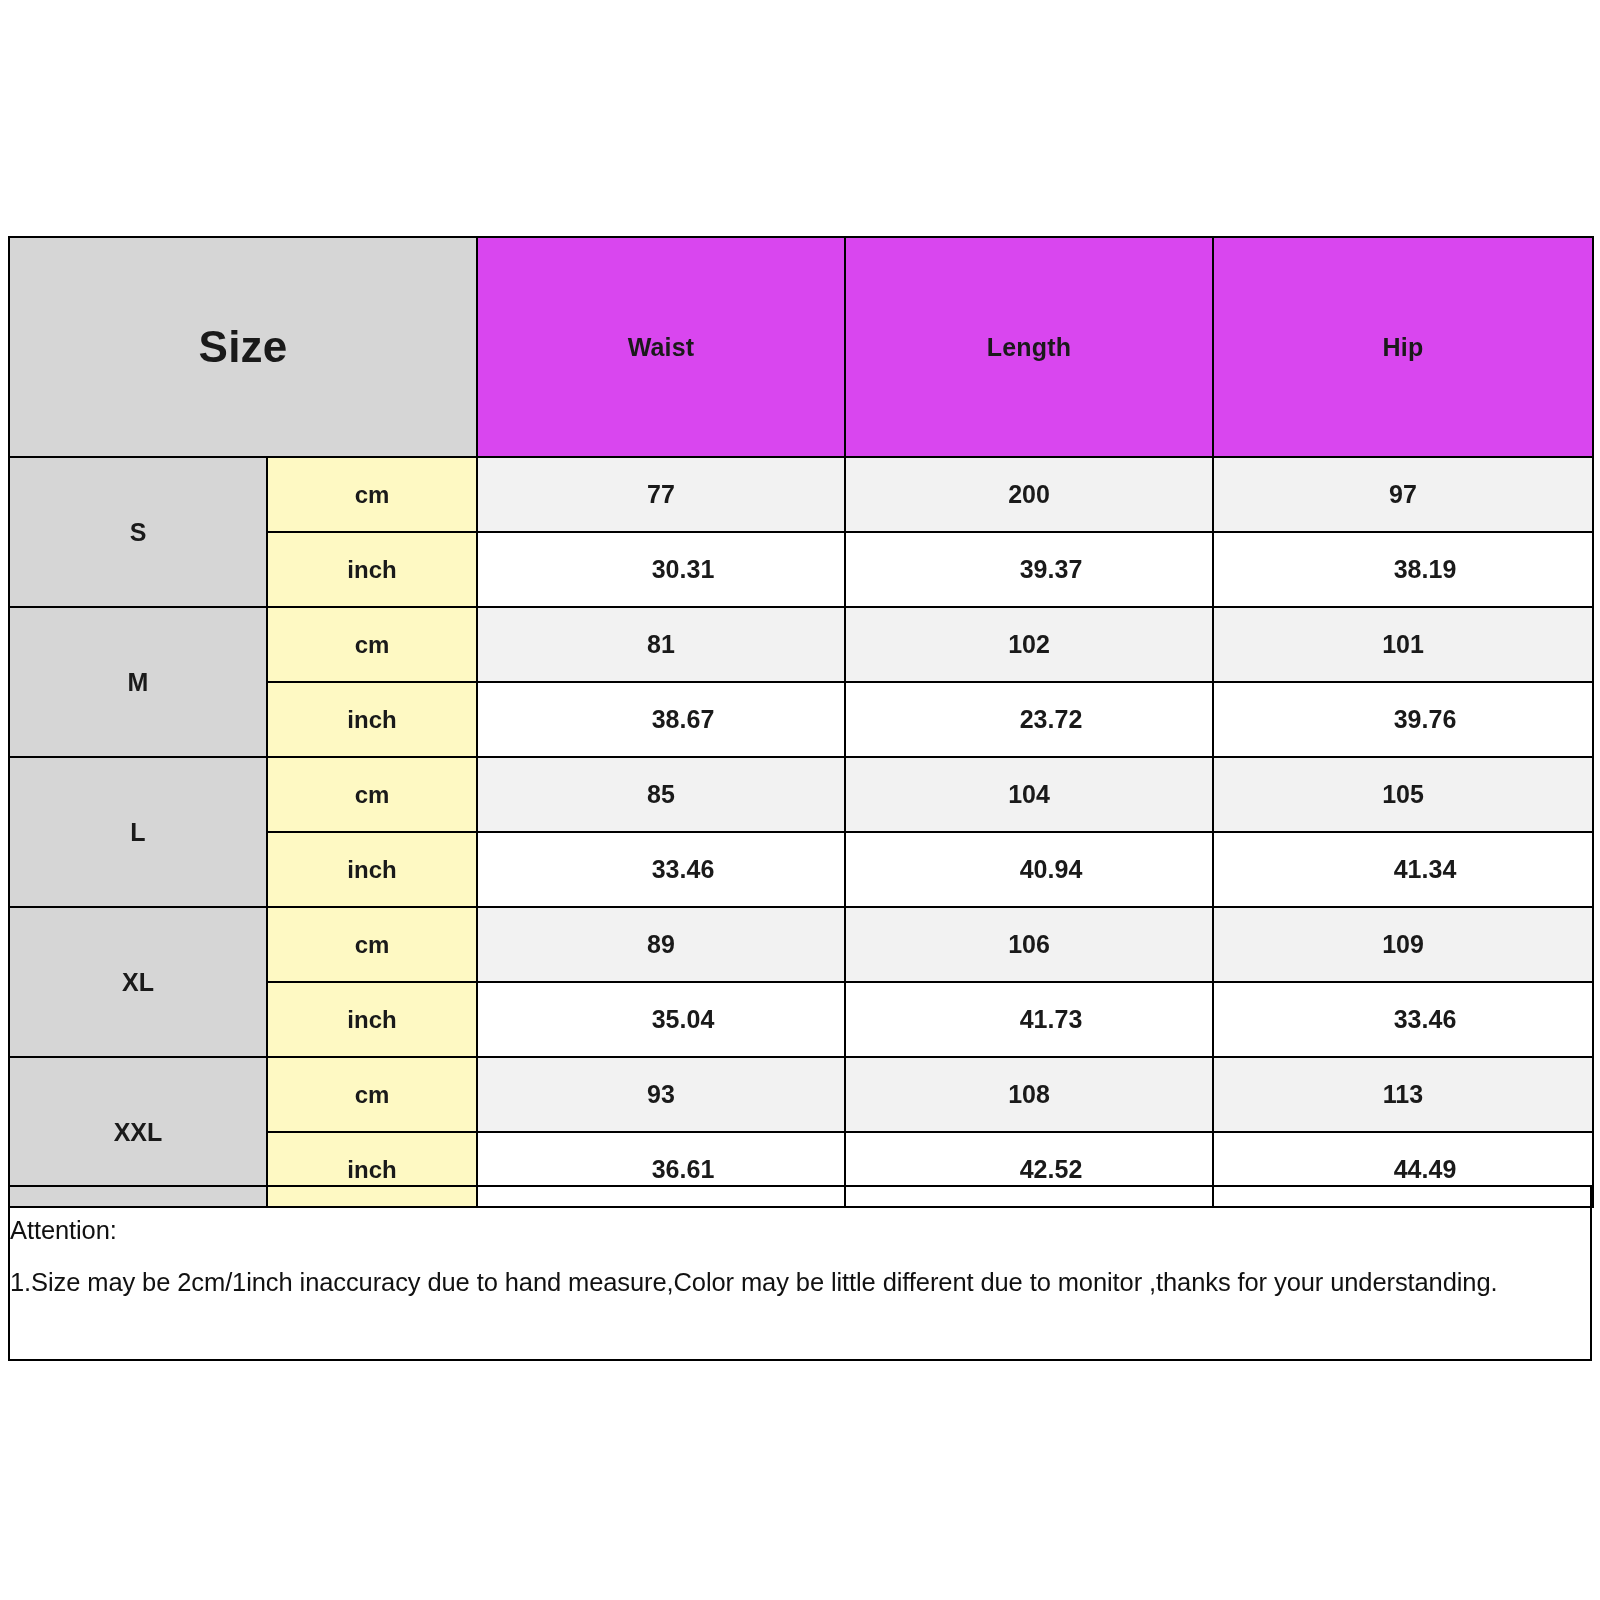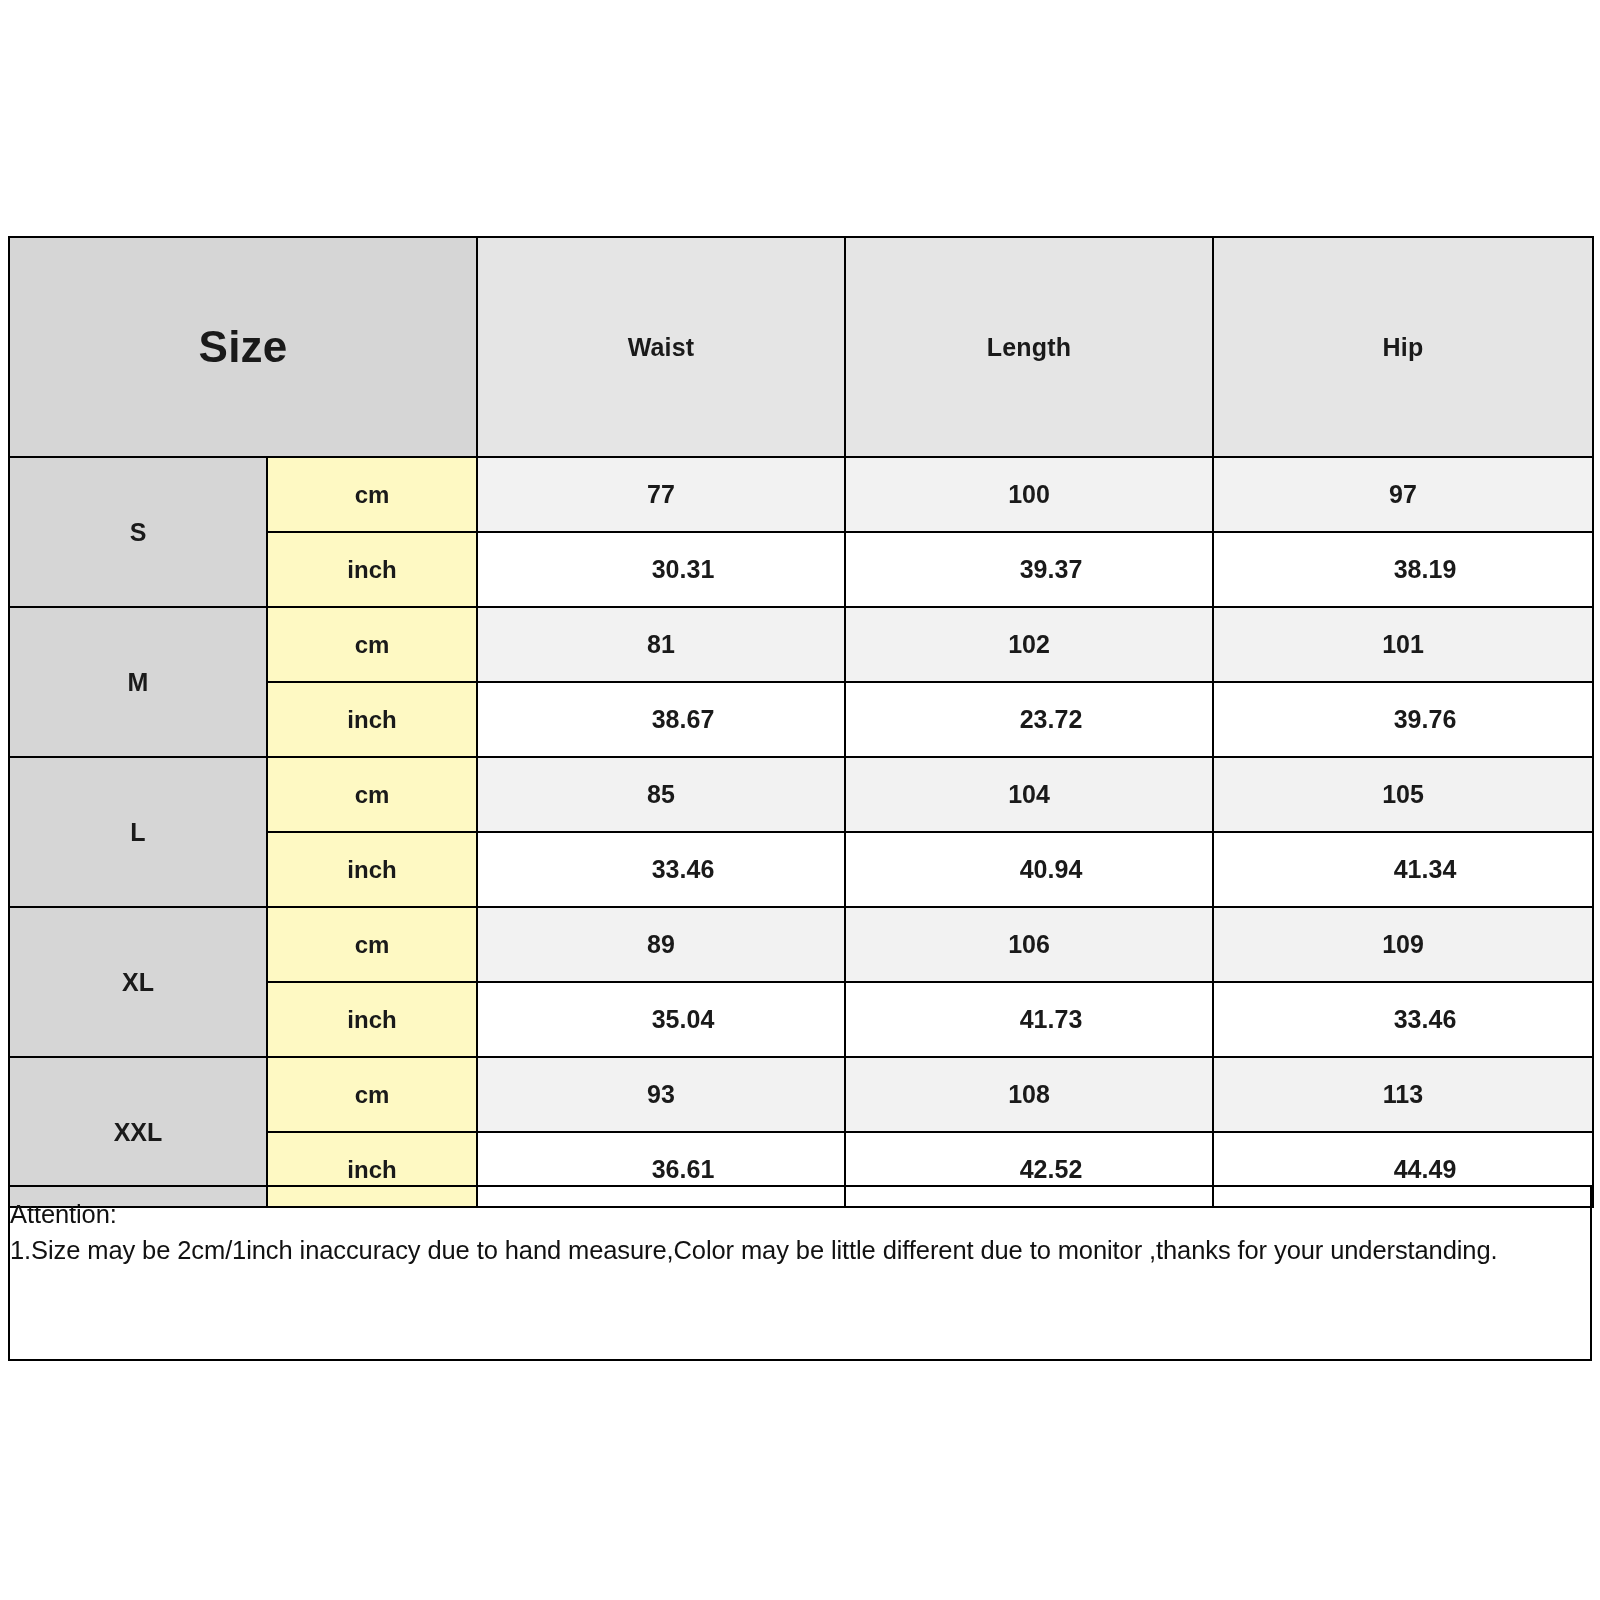--- a/index.html
+++ b/index.html
@@ -40,21 +40,21 @@
     font-weight: bold;
   }
   
   col.c-size    { width: 258px; }
   col.c-unit    { width: 210px; }
   col.c-waist   { width: 368px; }
   col.c-length  { width: 368px; }
   col.c-hip     { width: 380px; }
 
   .head-cell {
-    background: #e5e5e5;
+    background: #d946ef;
     height: 218px;
     font-size: 25px;
     letter-spacing: 0.2px;
   }
   .head-size {
     background: #d6d6d6;
     font-size: 44px;
     font-weight: bold;
   }
   .size-cell {
@@ -82,21 +82,21 @@
     position: absolute;
     left: 10px;
     top: 1196px;
     width: 1570px;
     font-size: 25.5px;
     line-height: 1.42;
     font-weight: normal;
     color: #111111;
     letter-spacing: -0.1px;
   }
-  .attention .line { white-space: normal; }
+  .attention .line { white-space: normal; margin-top: 16px; }
   .outer-border-bottom {
     position: absolute;
     left: 8px;
     top: 1185px;
     width: 1584px;
     height: 2px;
     background: #000000;
   }
   .outer-left {
     position: absolute;
@@ -142,21 +142,21 @@
           <td class="head-cell head-size" colspan="2">Size</td>
           <td class="head-cell">Waist</td>
           <td class="head-cell">Length</td>
           <td class="head-cell">Hip</td>
         </tr>
 
         <tr>
           <td class="size-cell" rowspan="2">S</td>
           <td class="unit-cell">cm</td>
           <td class="val-cell">77</td>
-          <td class="val-cell">100</td>
+          <td class="val-cell">200</td>
           <td class="val-cell">97</td>
         </tr>
         <tr>
           <td class="unit-cell">inch</td>
           <td class="val-cell alt">30.31</td>
           <td class="val-cell alt">39.37</td>
           <td class="val-cell alt">38.19</td>
         </tr>
 
         <tr>

